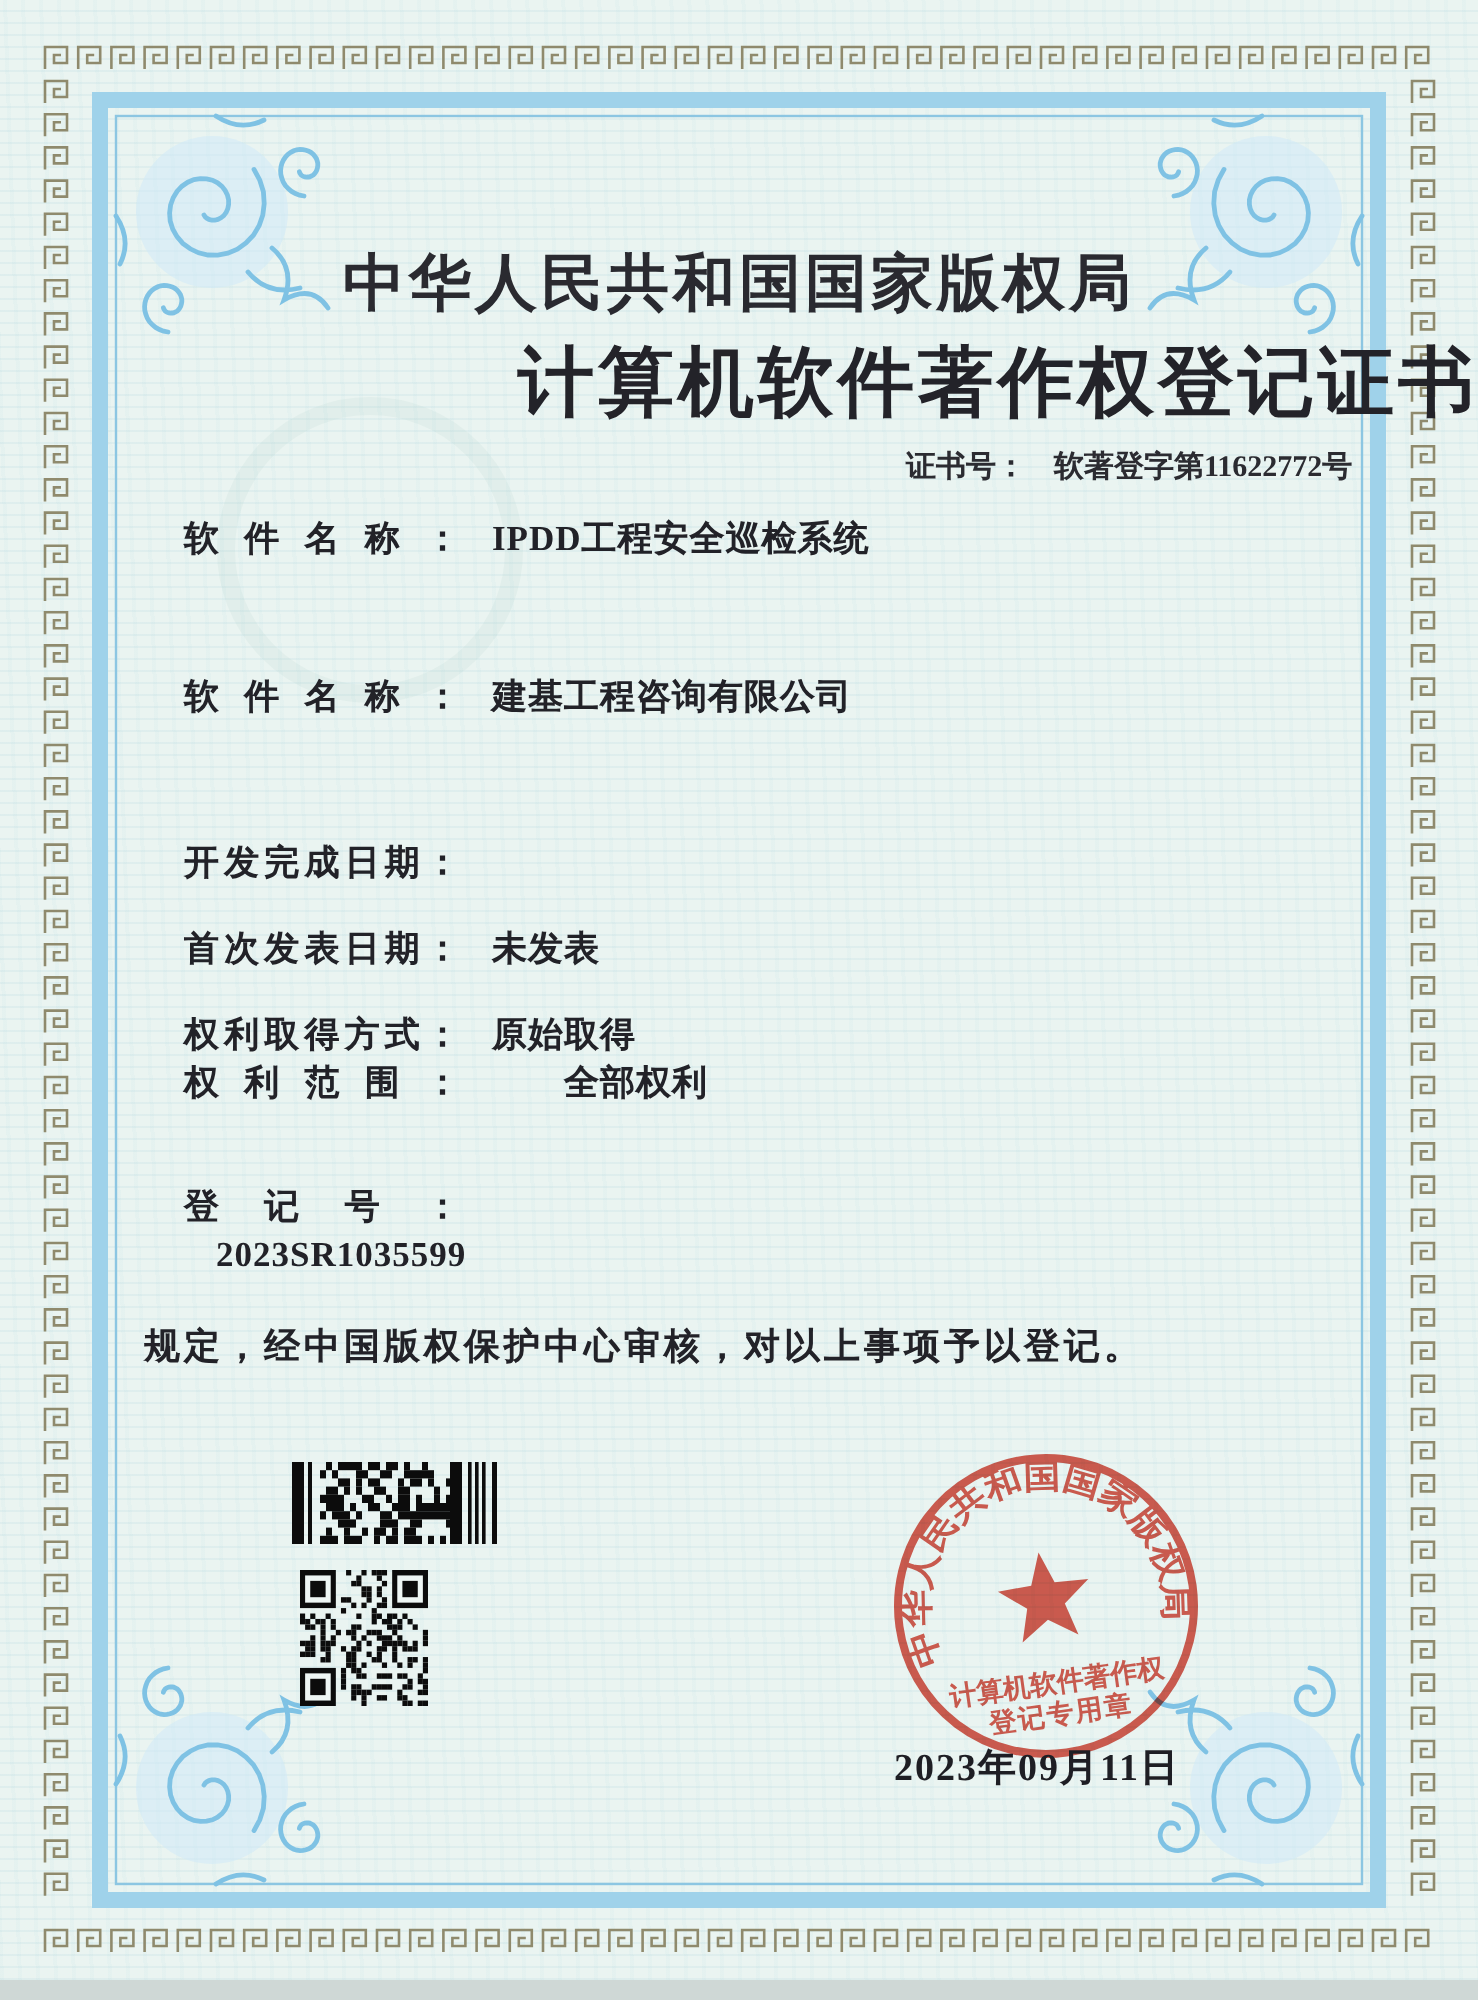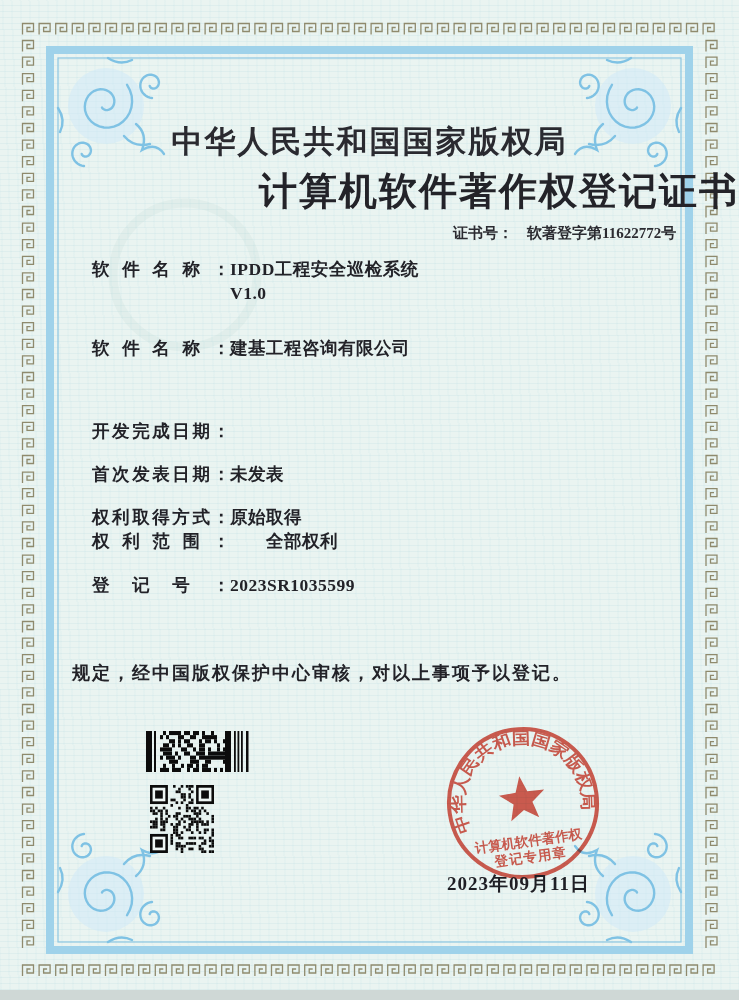--- a/index.html
+++ b/index.html
@@ -24,24 +24,24 @@
   }
   .cert-no{
     position:absolute;top:224px;left:453px;font-size:15px;font-weight:700;
     display:flex;gap:14px;color:#2b2b31;
   }
   .field-row{position:absolute;left:92px;display:flex;font-size:17.5px;line-height:24px;}
   .flabel{
     display:inline-block;width:138px;font-weight:700;
     text-align:justify;text-align-last:justify;color:#222228;
   }
-  .fvalue{font-weight:700;color:#222228;letter-spacing:0.5px;}
+  .fvalue{font-weight:700;color:#222228;letter-spacing:0.5px;margin-left:16px;}
   .fvalue .v2{display:block;}
   .r0{top:257px;} .r1{top:336px;} .r2{top:419px;gap:48px;} .r3{top:462px;}
-  .r4{top:505px;} .r5{top:529px;gap:36px;} .r6{top:573px;}
+  .r4{top:505px;} .r5{top:529px;gap:36px;} .r6{top:591px;flex-direction:column;}
   .statement-line{
     position:absolute;font-size:18px;font-weight:600;letter-spacing:2px;
     color:#222228;white-space:nowrap;
   }
   .s1{top:641px;left:105px;}
   .s2{top:661px;left:72px;}
   .barcode{position:absolute;left:146px;top:731px;}
   .qrcode{position:absolute;left:150px;top:785px;}
   .seal{position:absolute;left:443px;top:723px;mix-blend-mode:multiply;opacity:0.92;}
   .issue-date{
@@ -301,21 +301,20 @@
   <div class="cert-title">计算机软件著作权登记证书</div>
   <div class="cert-no">
     <span>证书号：</span>
     <span>软著登字第11622772号</span>
   </div>
 
   <div class="field-row r0">
     <span class="flabel">软件名称：</span>
     <span class="fvalue">
       <span>IPDD工程安全巡检系统</span>
-      <span class="v2">V1.0</span>
     </span>
   </div>
   <div class="field-row r1">
     <span class="flabel">软件名称：</span>
     <span class="fvalue">建基工程咨询有限公司</span>
   </div>
   <div class="field-row r2">
     <span class="flabel">开发完成日期：</span>
   </div>
   <div class="field-row r4">

